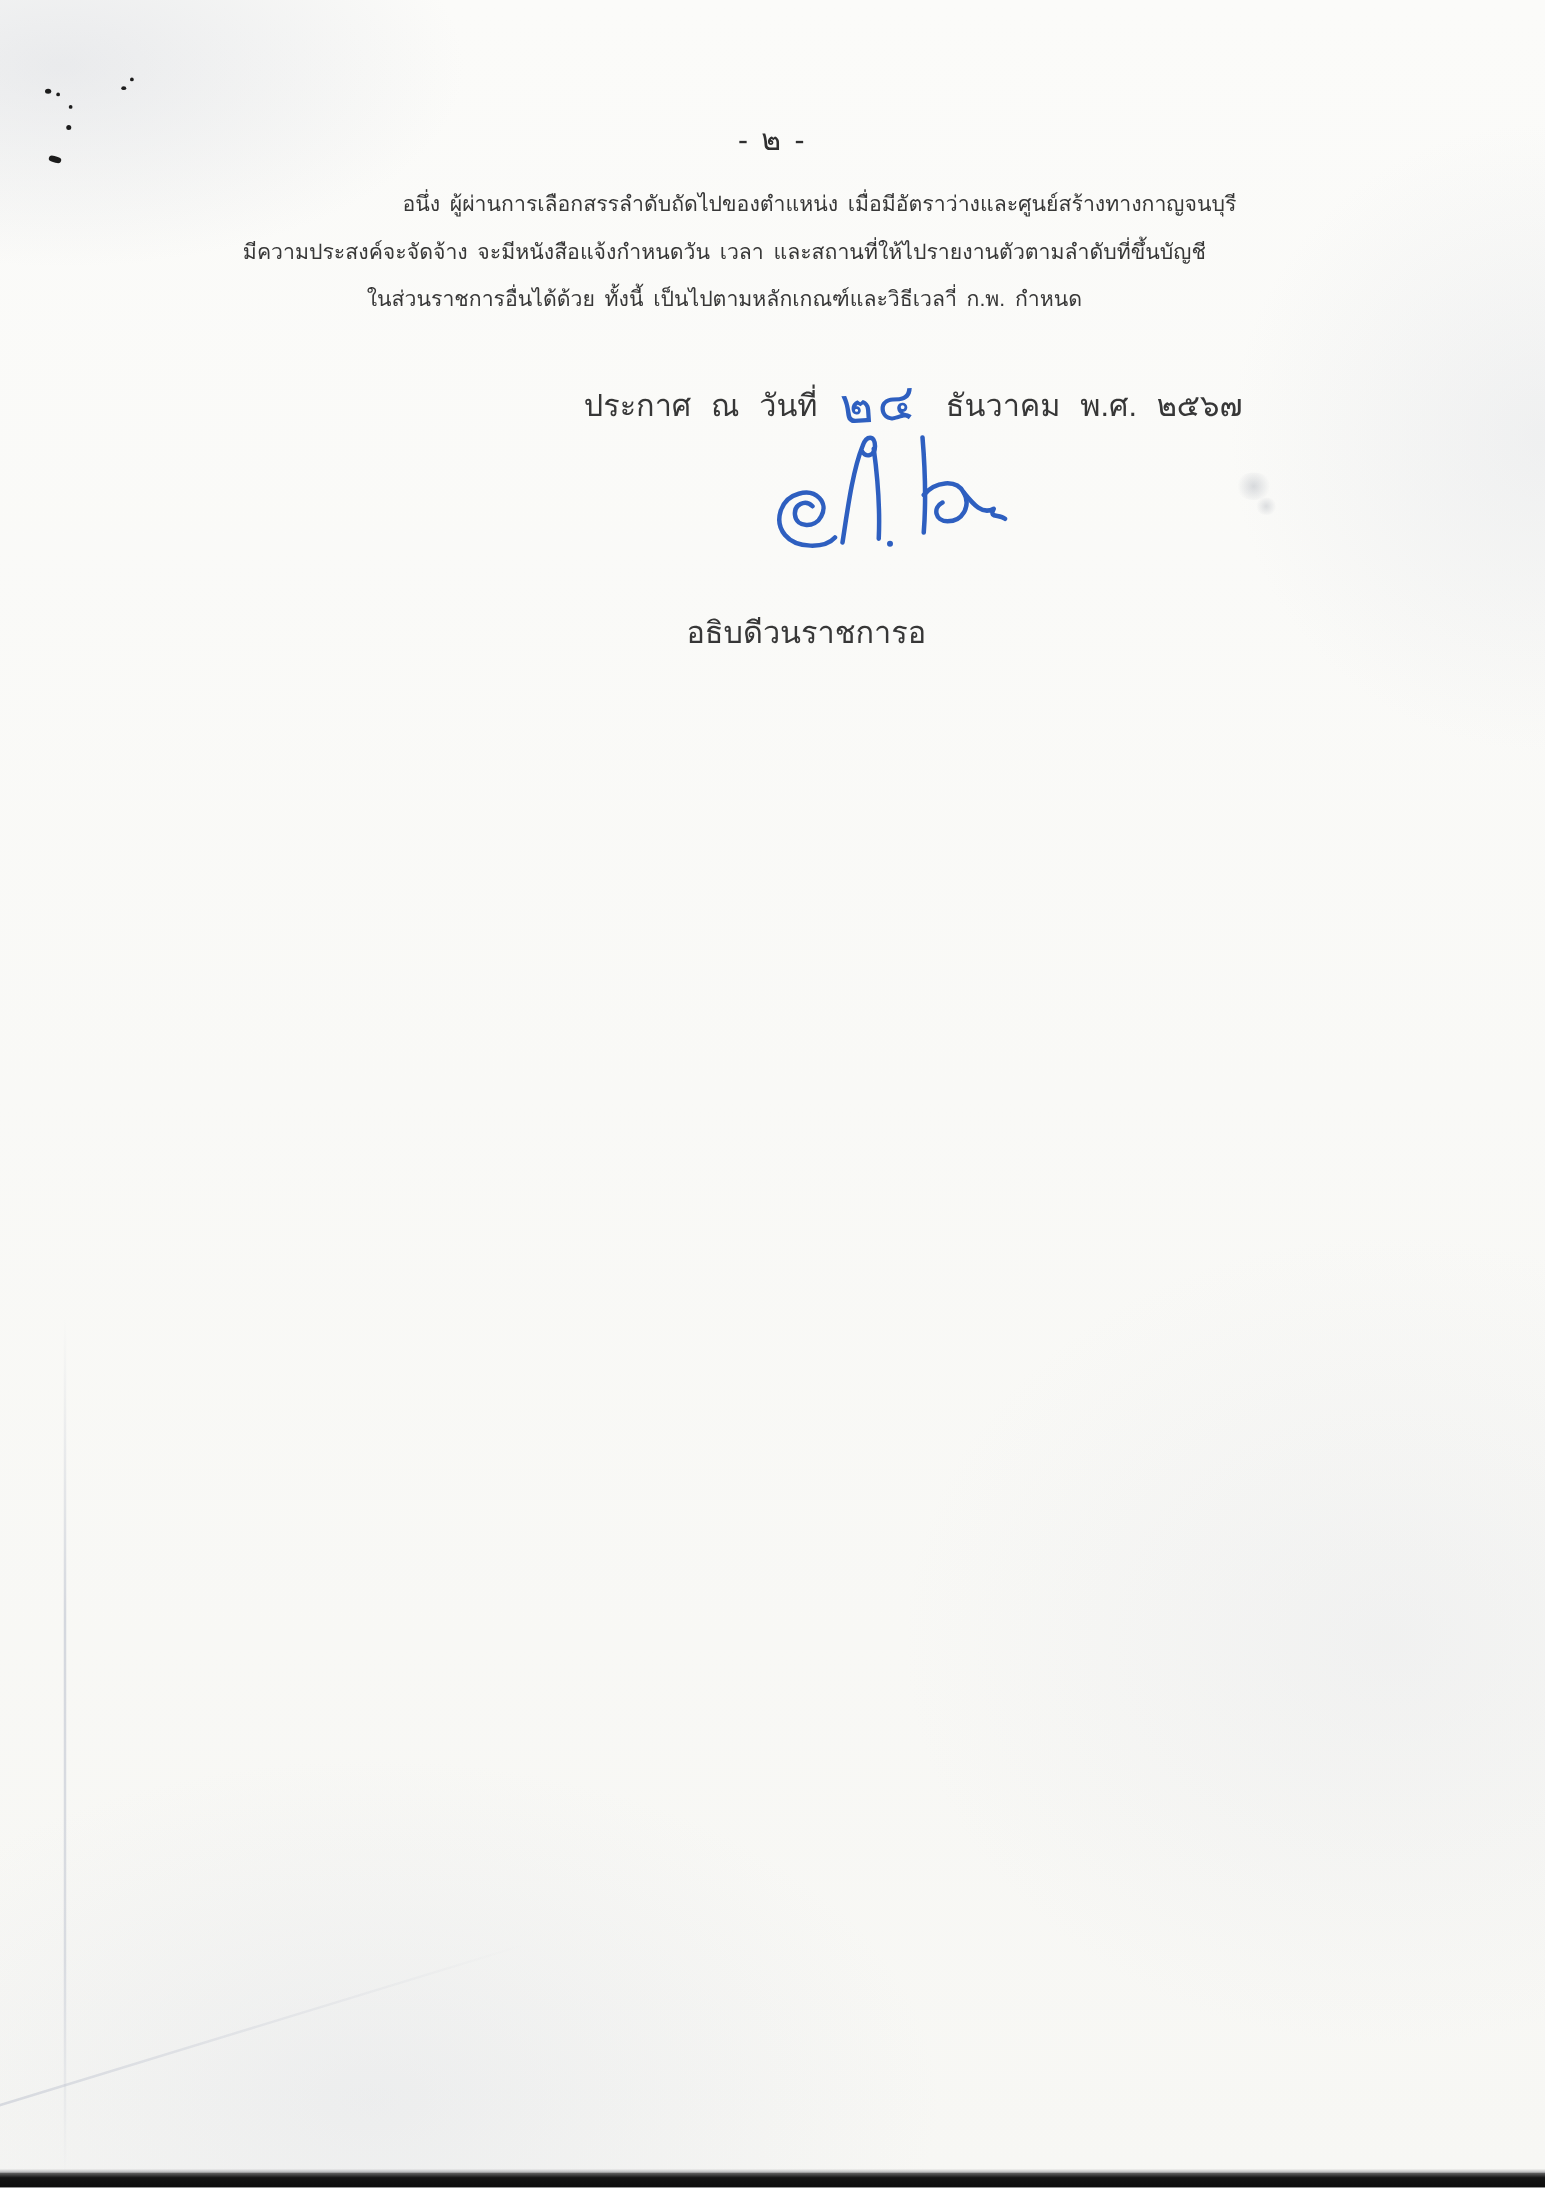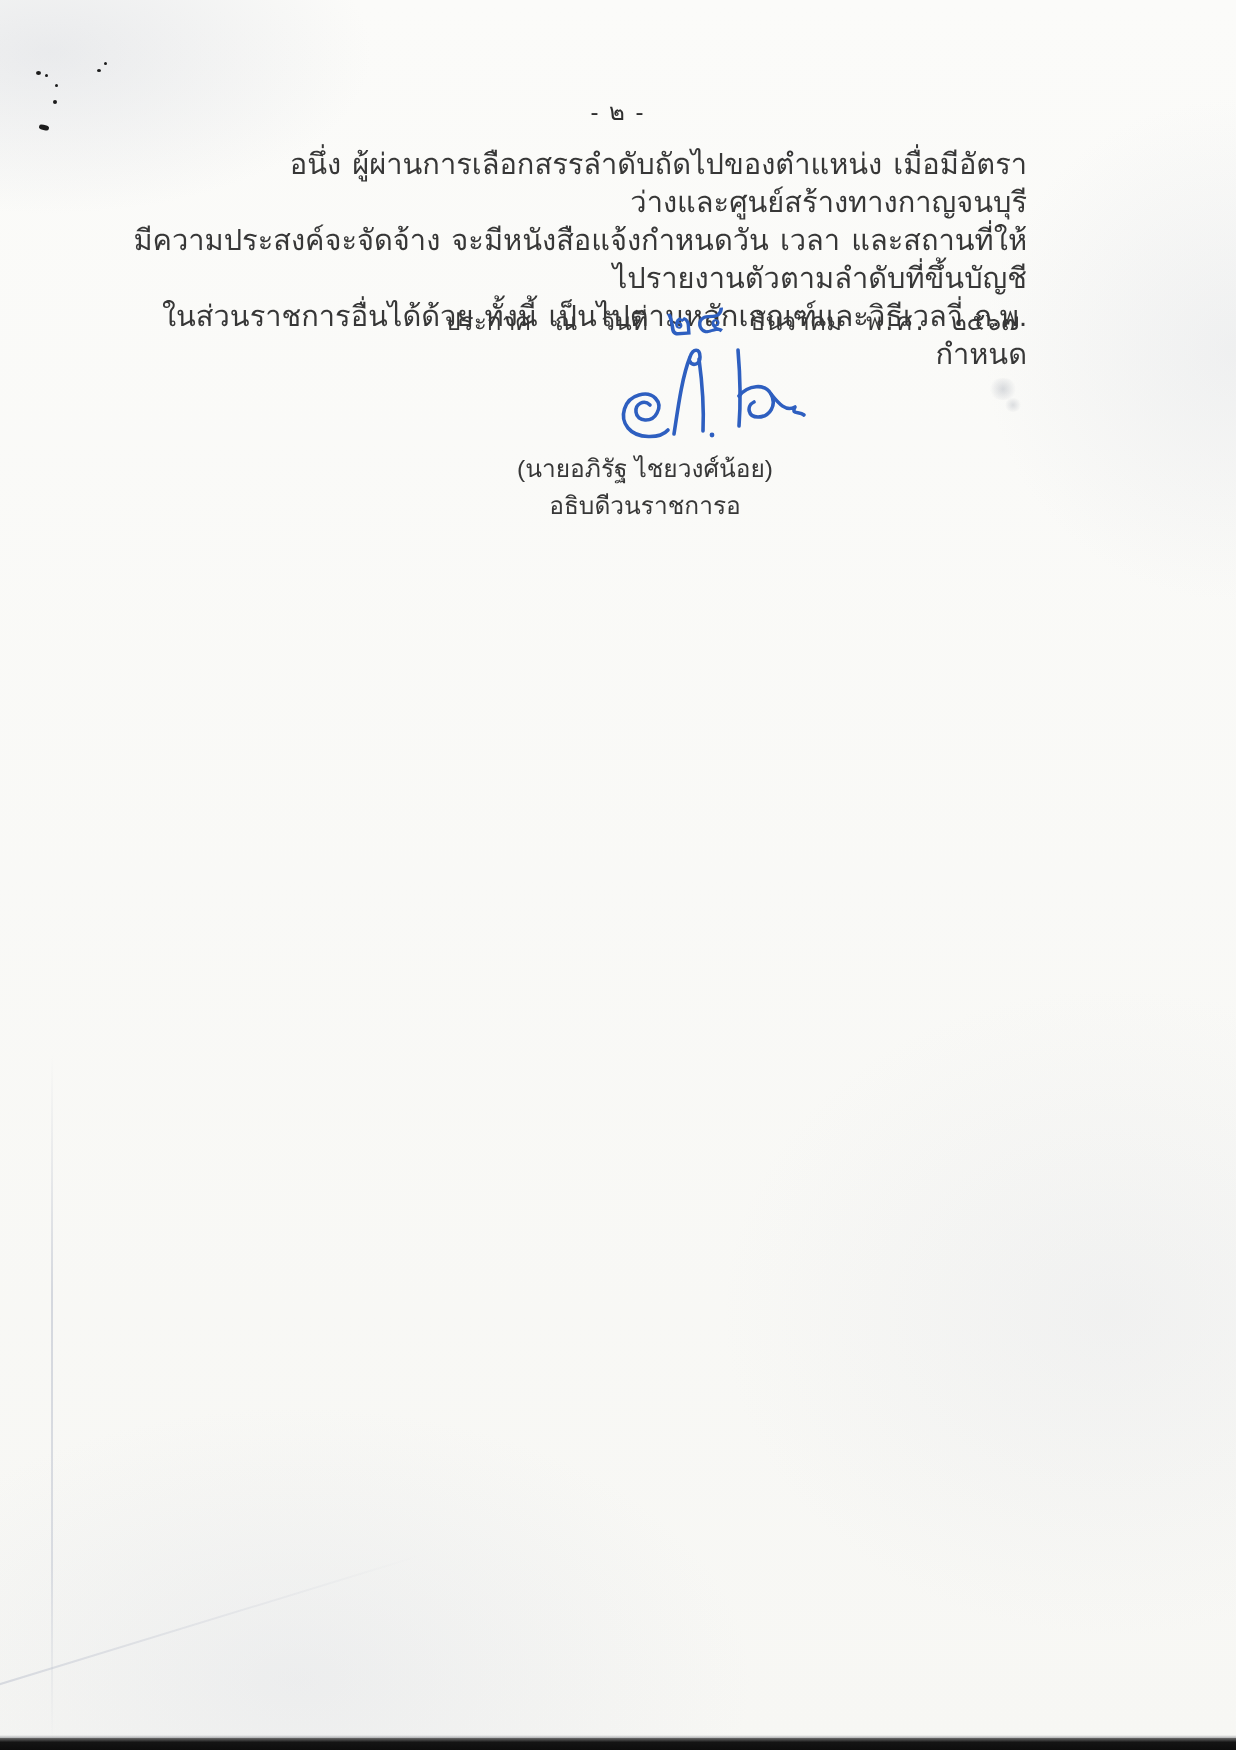--- a/index.html
+++ b/index.html
@@ -18,28 +18,28 @@
       radial-gradient(ellipse 600px 500px at 90% 75%, rgba(214,216,223,0.22), transparent 65%),
       linear-gradient(#fbfbf9, #f7f7f4);
   }
   .speck { position:absolute; background:#1c1c1c; border-radius:50%; display:block; }
   .page-number {
     position:absolute; top:92px; left:0; width:100%;
     text-align:center; font-size:24px; letter-spacing:2px; color:#2f2f2f;
   }
   .body-text {
     position:absolute; left:132px; top:145px; width:895px;
-    font-size:29px; line-height:38px; color:#373737;
-    text-align:right; word-spacing:3px;
+    font-size:17px; line-height:38px; color:#373737;
+    text-align:center; word-spacing:3px;
   }
   .body-text .indent { padding-left:152px; }
   .date-line {
-    position:absolute; left:445px; top:300px;
+    position:absolute; left:467px; top:300px;
     font-size:24.5px; color:#373737; word-spacing:9px;
-    display:flex; align-items:baseline;font-family:Liberation Mono, monospace;
+    display:flex; align-items:baseline;
   }
   .hand-day {
     display:inline-block;
     font-size:40px; line-height:40px;
     color:#2e5fc0;
     margin:0 22px 0 18px;
     transform:rotate(-4deg) translateY(4px);
     letter-spacing:3px;
     font-weight:400;
   }
@@ -116,21 +116,20 @@
         <circle cx="114" cy="99" r="2.4" fill="#2e5fc0" stroke="none"></circle>
 
         <path d="M140 14 C142 38, 143 64, 141 90"></path>
 
         <path d="M141 60 C150 49, 167 47, 173 58 C179 69, 172 81, 160 81 C150 81, 148 70, 156 66"></path>
         <path d="M173 58 C181 68, 188 76, 197 71 C193 79, 201 75, 206 79"></path>
       </g>
     </svg>
   </div>
 
-  <div class="signer-name">(นายอภิรัฐ ไชยวงศ์น้อย)</div>
   <div class="signer-title">อธิบดีวนราชการอ</div>
 
   <div class="crease-v"></div>
   <div class="crease-d"></div>
   <div class="smudge-r1"></div>
   <div class="smudge-r2"></div>
 
   <div class="scan-bar"></div>
 
 </div>

